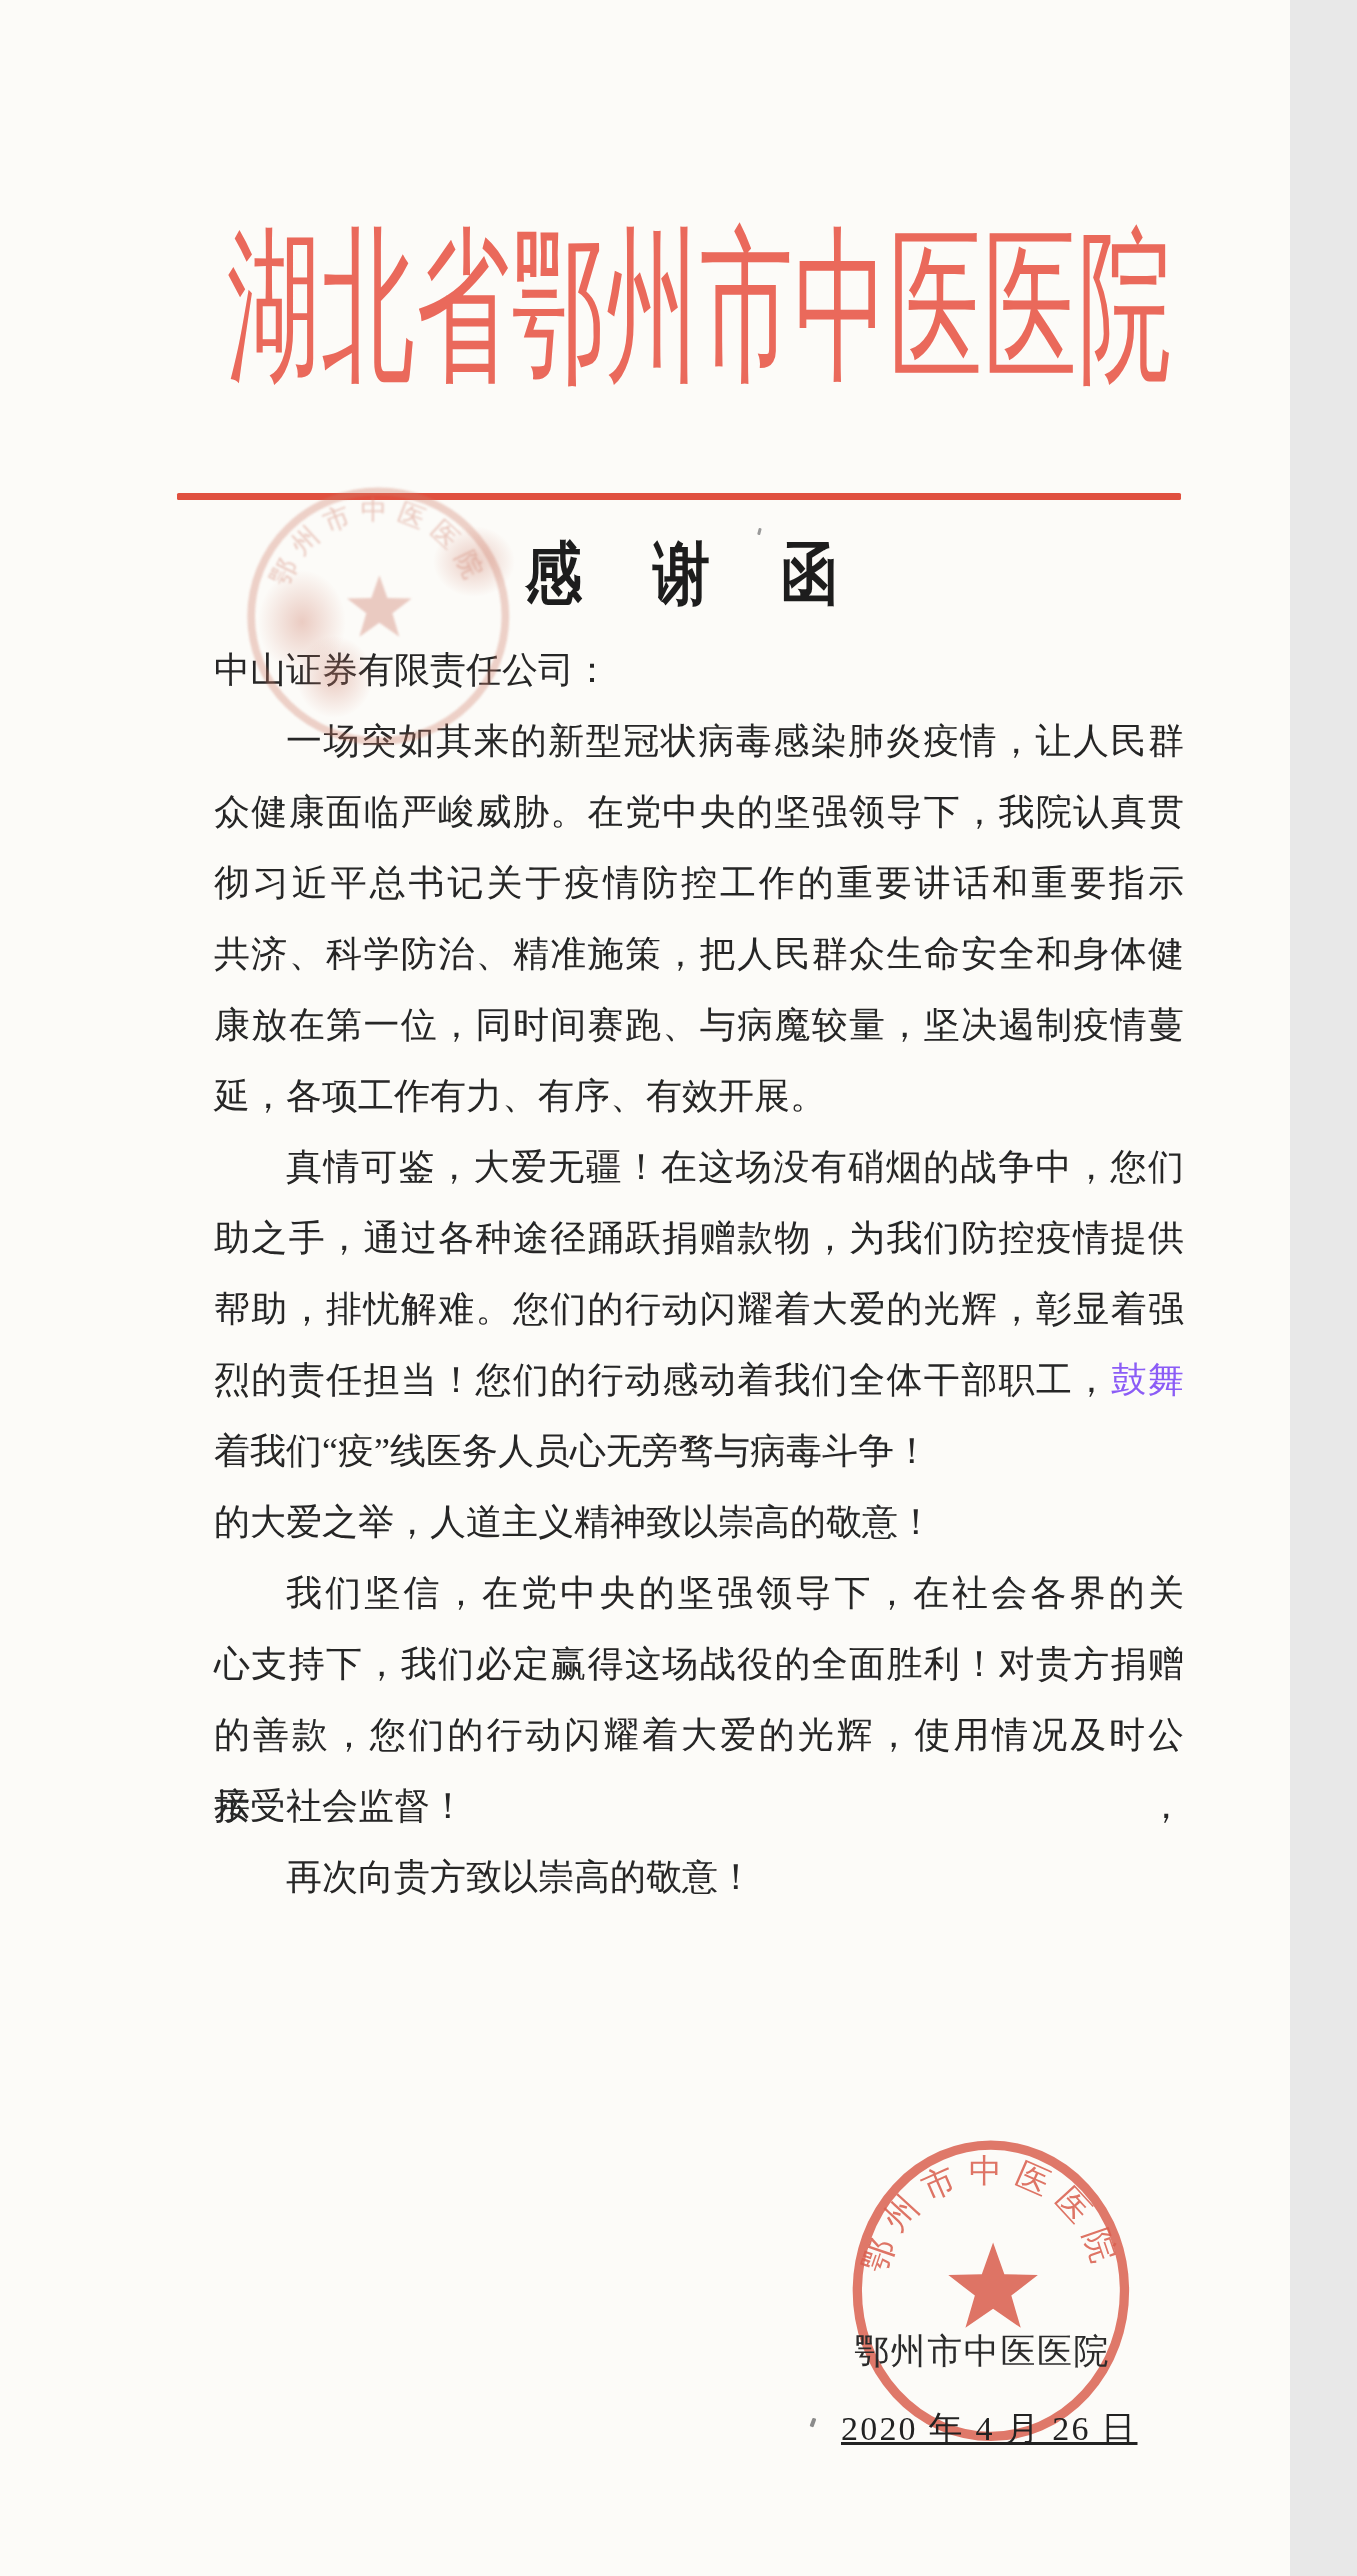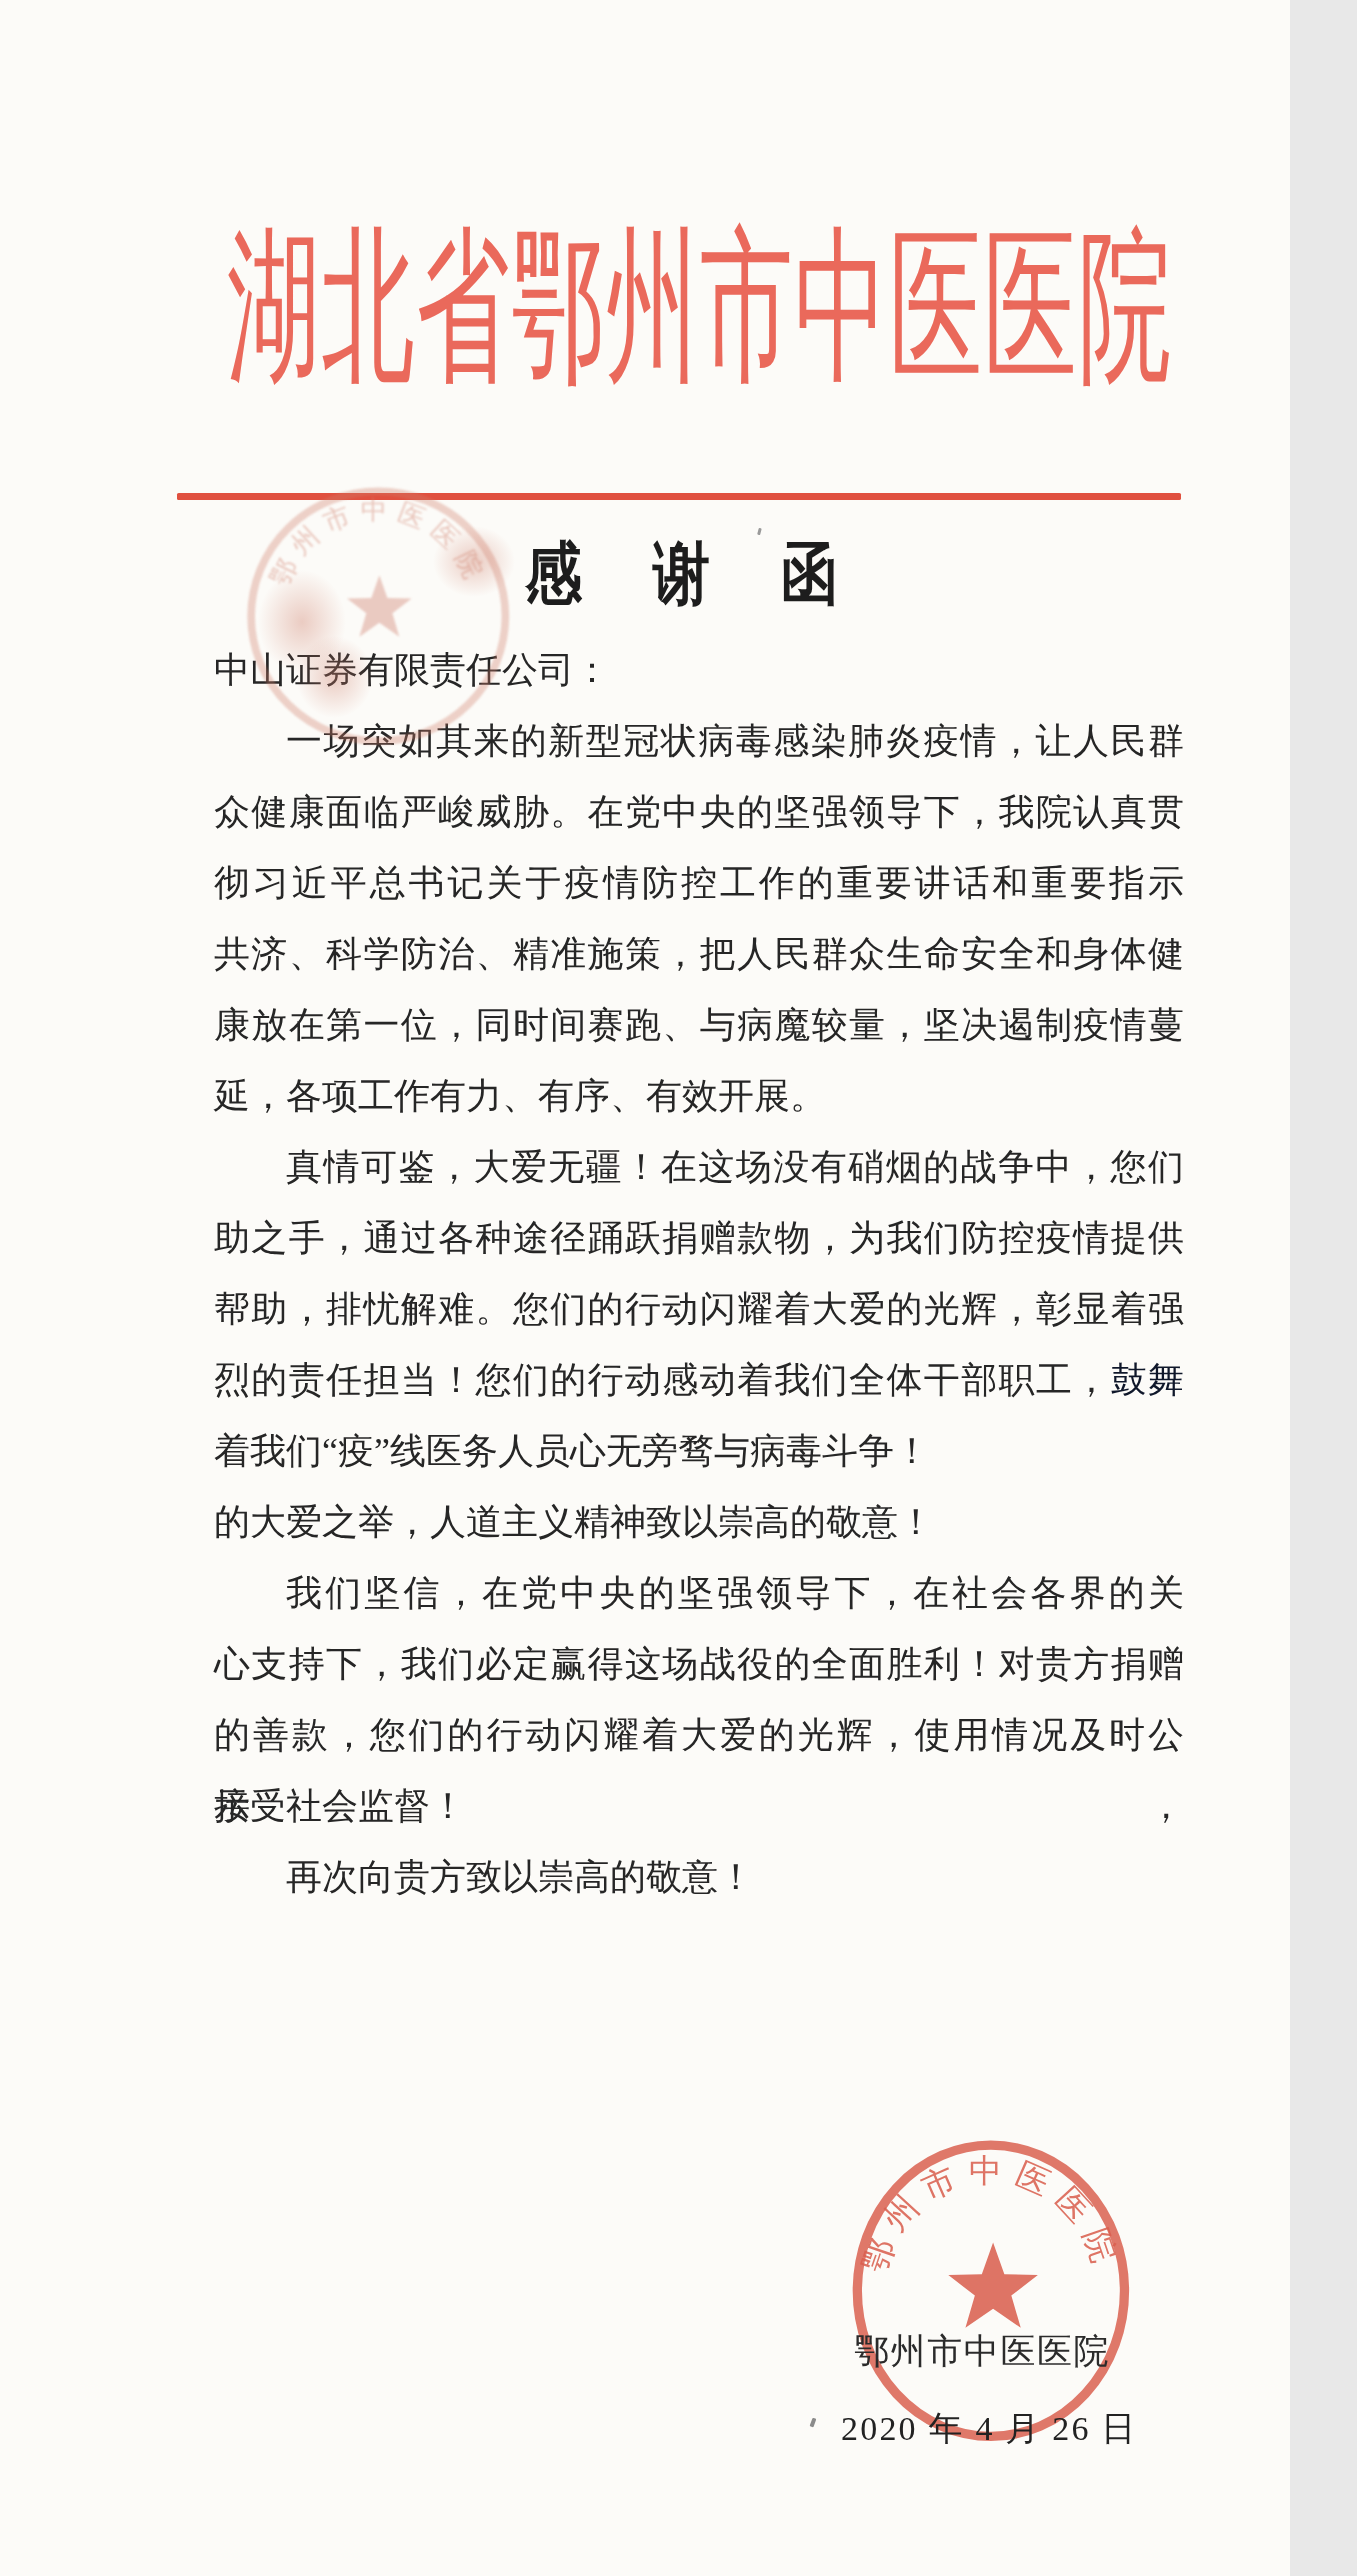--- a/index.html
+++ b/index.html
@@ -57,37 +57,38 @@
     font-size:36px;
     text-align:left;
   }
   .ln.j{
     text-align:justify;
     text-align-last:justify;
     text-justify:inter-character;
   }
   .ln.indent{ padding-left:72px; }
   .ln.indent.j{ width:898px; }
-  .faded{ color:#0f172a; }
+  .faded{ color:#8b5cf6; }
   
   .sig{
     position:absolute;
     left:854px;top:2333px;
     height:38px;line-height:38px;
     font-size:35px;letter-spacing:1.6px;
     color:#2b2b2b;white-space:nowrap;
     z-index:3;
   }
   .date{
     position:absolute;
     left:841px;top:2410px;
     height:38px;line-height:38px;
     font-size:34px;letter-spacing:2.2px;
     color:#222;white-space:nowrap;
     z-index:3;
+    text-decoration:underline;
   }
   
   .seal-main{
     position:absolute;
     left:844px;top:2132px;
     width:296px;height:323px;
     z-index:2;
     opacity:.9;
   }
   .seal-faint{

